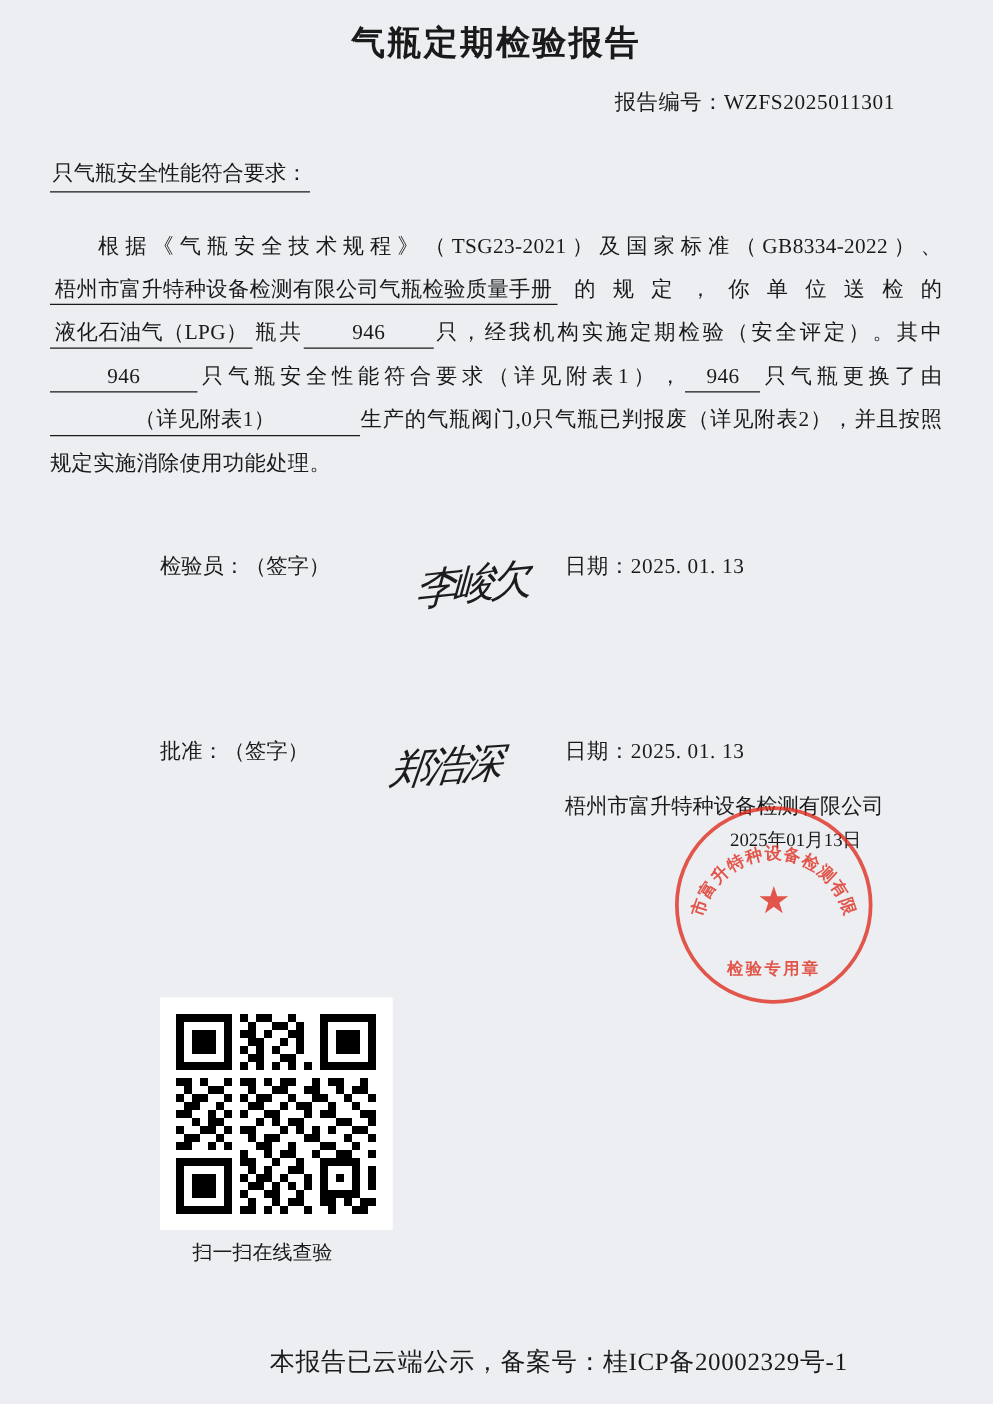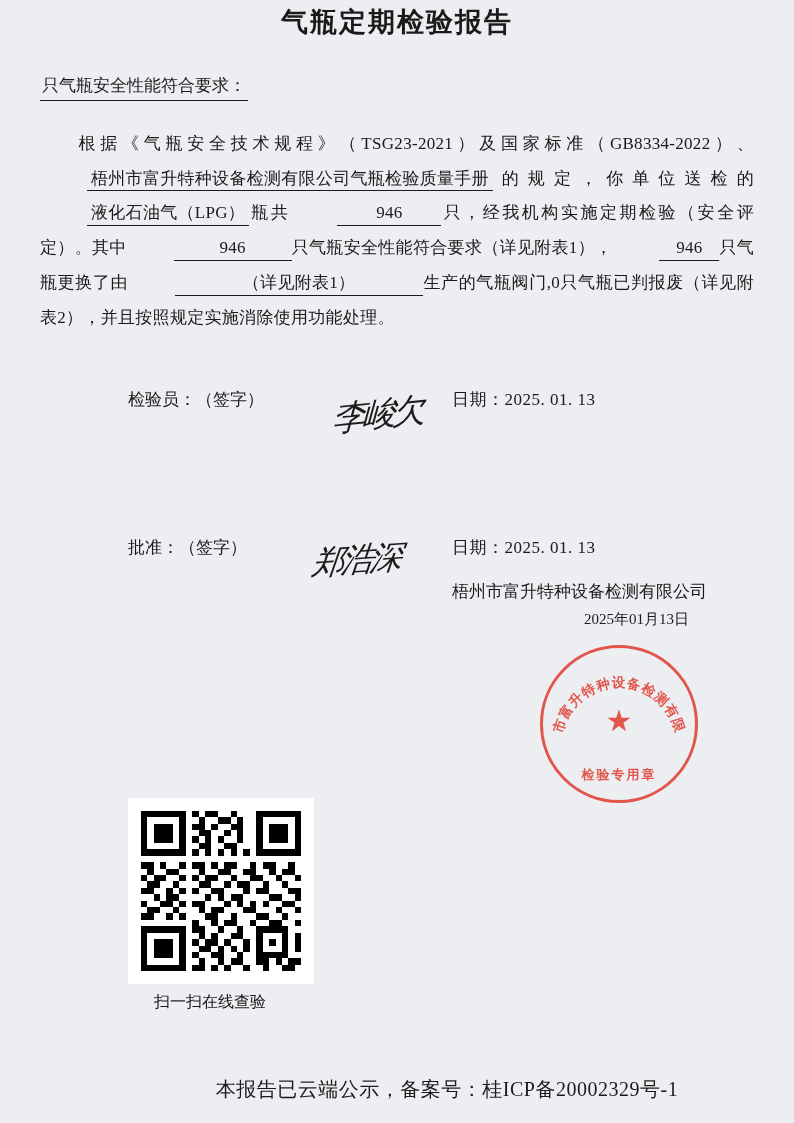--- a/index.html
+++ b/index.html
@@ -20,21 +20,21 @@
     width: 794px;
     height: 1123px;
     box-sizing: border-box;
     padding: 0 40px;
   }
   .title {
     text-align: center;
     font-size: 27px;
     font-weight: bold;
     letter-spacing: 2px;
-    padding-top: 4px;
+    padding-top: 16px;
     font-family: "DejaVu Serif", "Liberation Serif", serif;
   }
   .report-no {
     text-align: right;
     font-size: 17px;
     margin-top: 18px;
     padding-right: 38px;
     letter-spacing: 0.5px;
   }
   .addressee {
@@ -55,21 +55,20 @@
   .indent {
     display: inline-block;
     width: 34px;
   }
   .fill {
     display: inline-block;
     border-bottom: 1px solid #1a1a1a;
     text-align: center;
     padding: 0 4px 1px 4px;
     line-height: 1.2;
-    margin-left: 47px;
   }
   .fill.w-inst { min-width: 320px; }
   .fill.w-gas { min-width: 150px; }
   .fill.w-num { min-width: 96px; }
   .fill.w-num2 { min-width: 110px; }
   .fill.w-num3 { min-width: 52px; }
   .fill.w-valve { min-width: 240px; }
   .sig-block {
     margin-top: 52px;
     position: relative;
@@ -198,20 +197,23 @@
     letter-spacing: 0.5px;
   }
 </style>
 </head>
 <body>
 
 <div class="page">
 
   <div class="title">气瓶定期检验报告</div>
 
+  <div class="report-no">
+    <span>报告编号：</span><span>WZFS2025011301</span>
+  </div>
 
   <div>
     <span class="addressee">只气瓶安全性能符合要求：</span>
   </div>
 
   <div class="body-text">
     <span class="indent"></span><span>根据《气瓶安全技术规程》（TSG23-2021）及国家标准（GB8334-2022）、</span><span class="fill w-inst">梧州市富升特种设备检测有限公司气瓶检验质量手册</span><span>的规定，你单位送检的</span><span class="fill w-gas">液化石油气（LPG）</span><span>瓶共</span><span class="fill w-num">946</span><span>只，经我机构实施定期检验（安全评定）。其中</span><span class="fill w-num2">946</span><span>只气瓶安全性能符合要求（详见附表1），</span><span class="fill w-num3">946</span><span>只气瓶更换了由</span><span class="fill w-valve">（详见附表1）</span><span>生产的气瓶阀门,</span><span>0</span><span>只气瓶已判报废（详见附表2），并且按照规定实施消除使用功能处理。</span>
   </div>
 
   <div class="sig-block">

